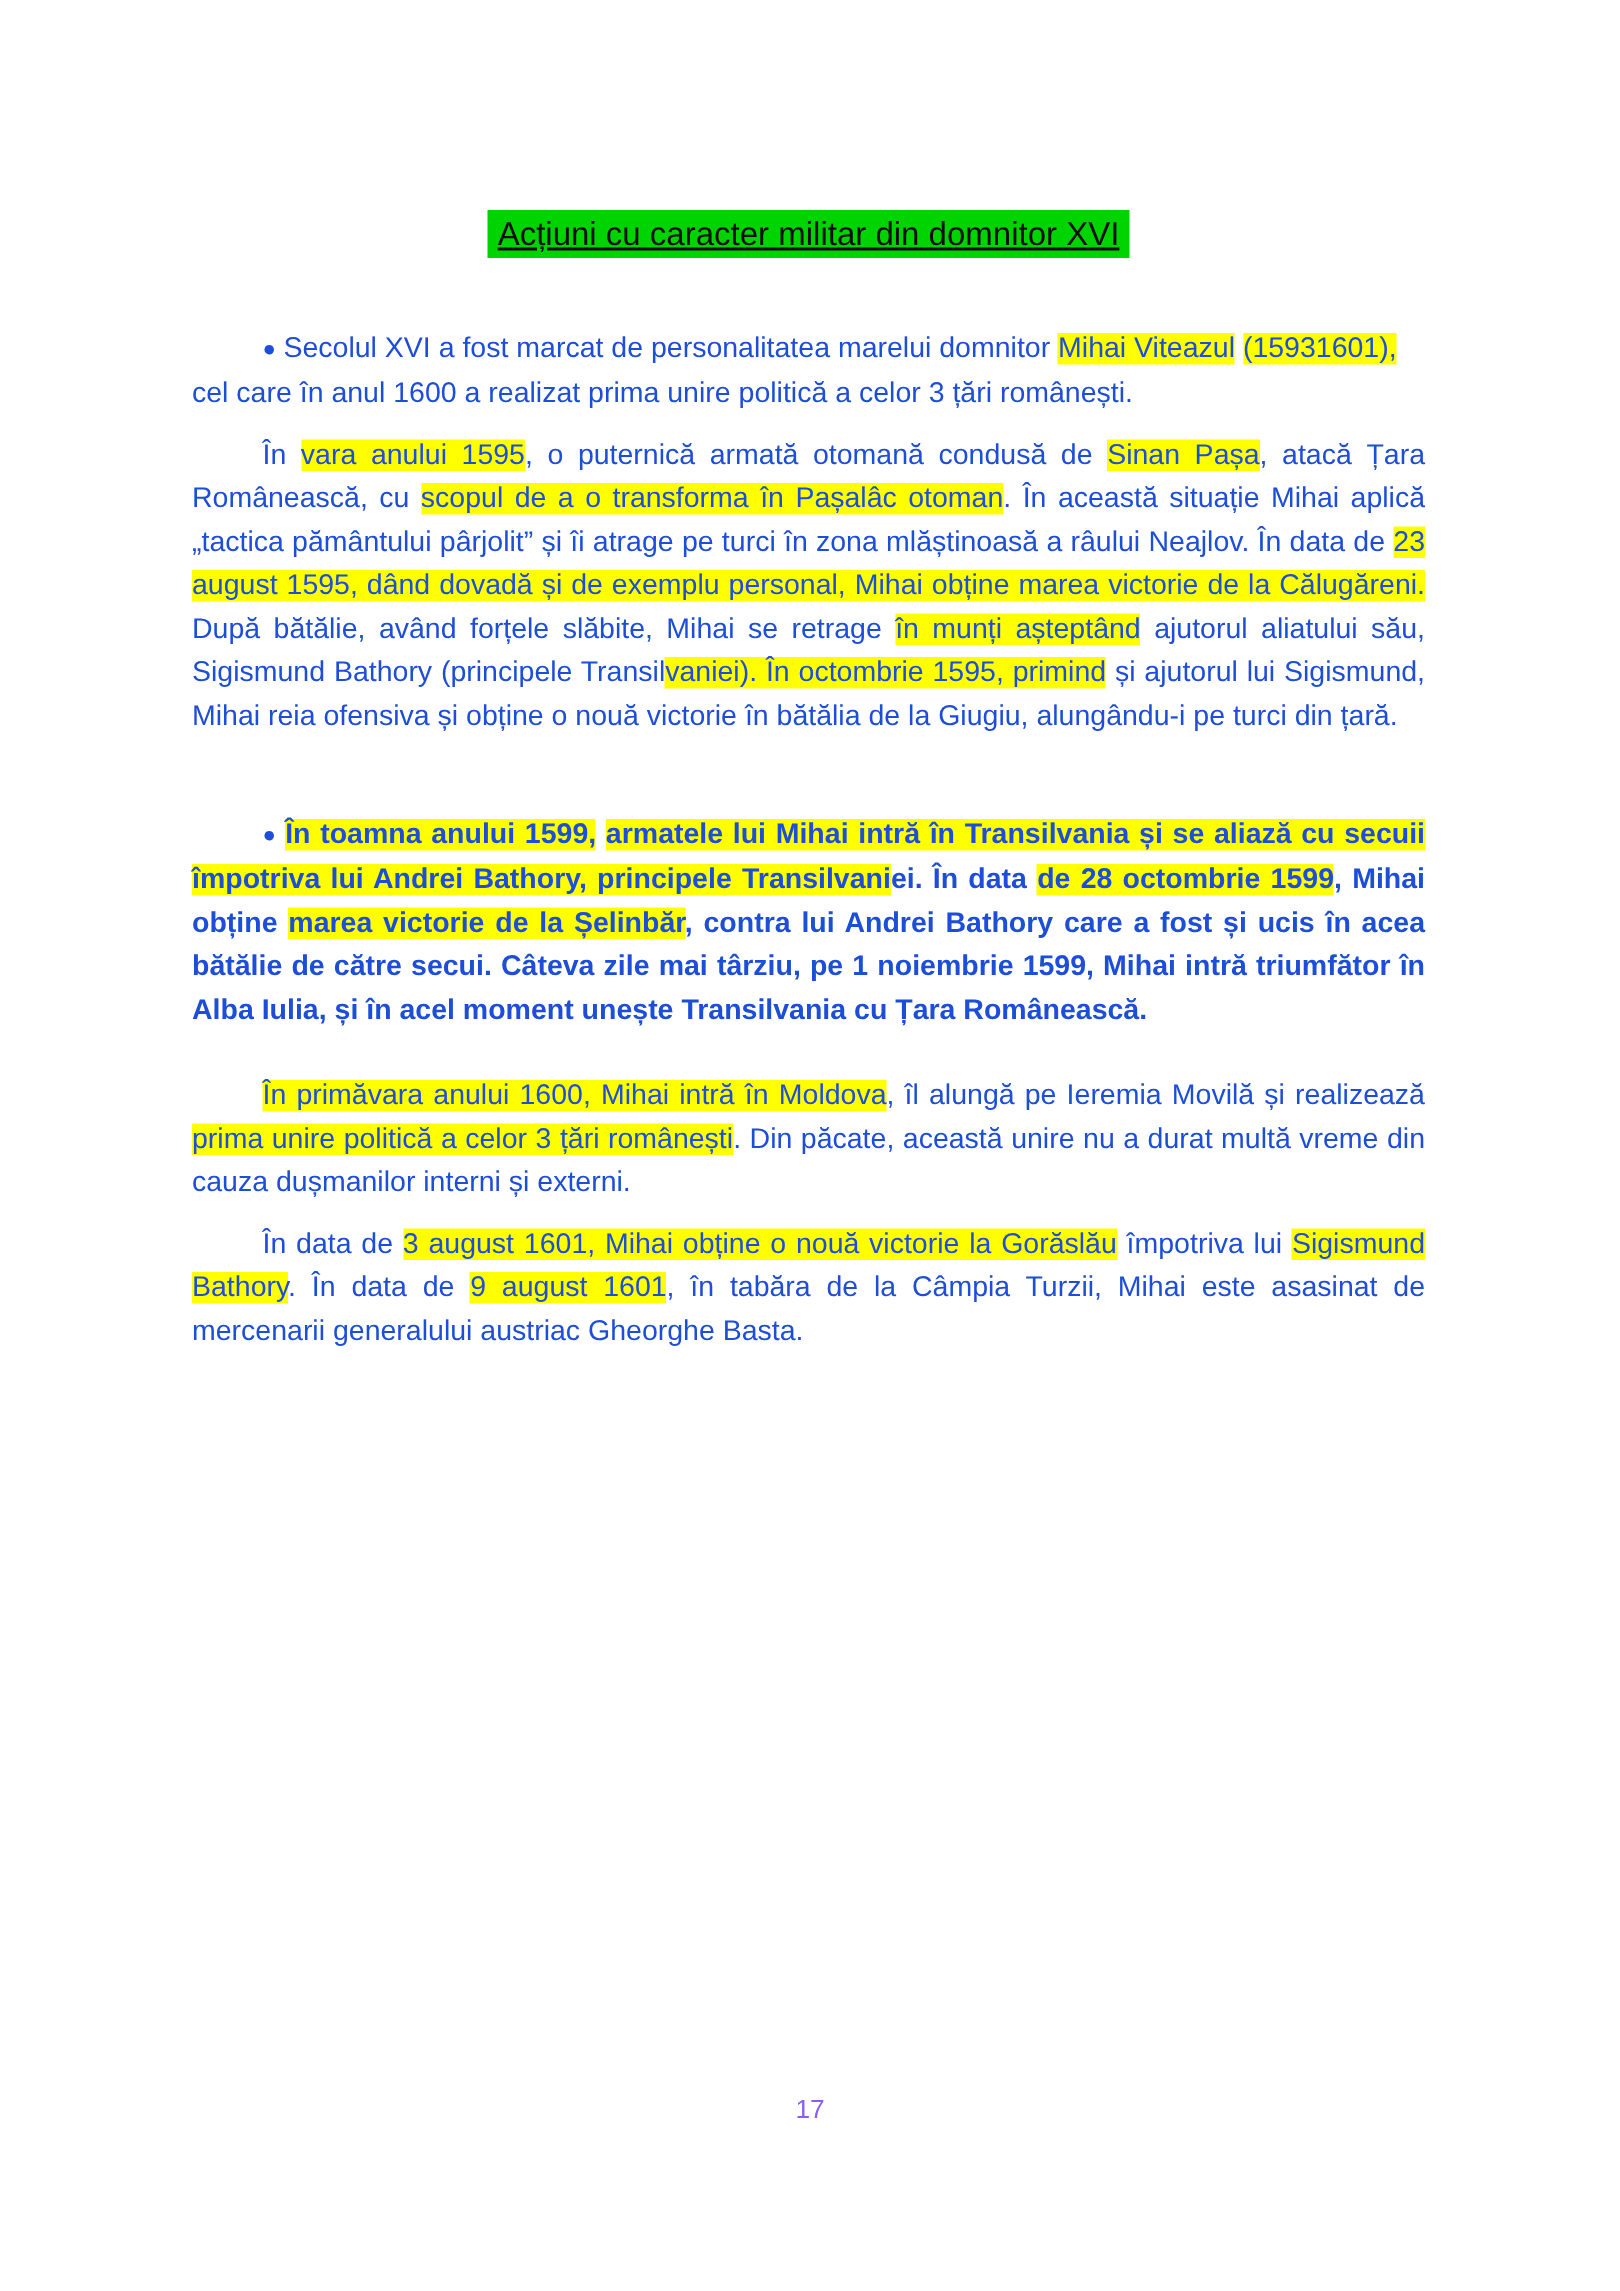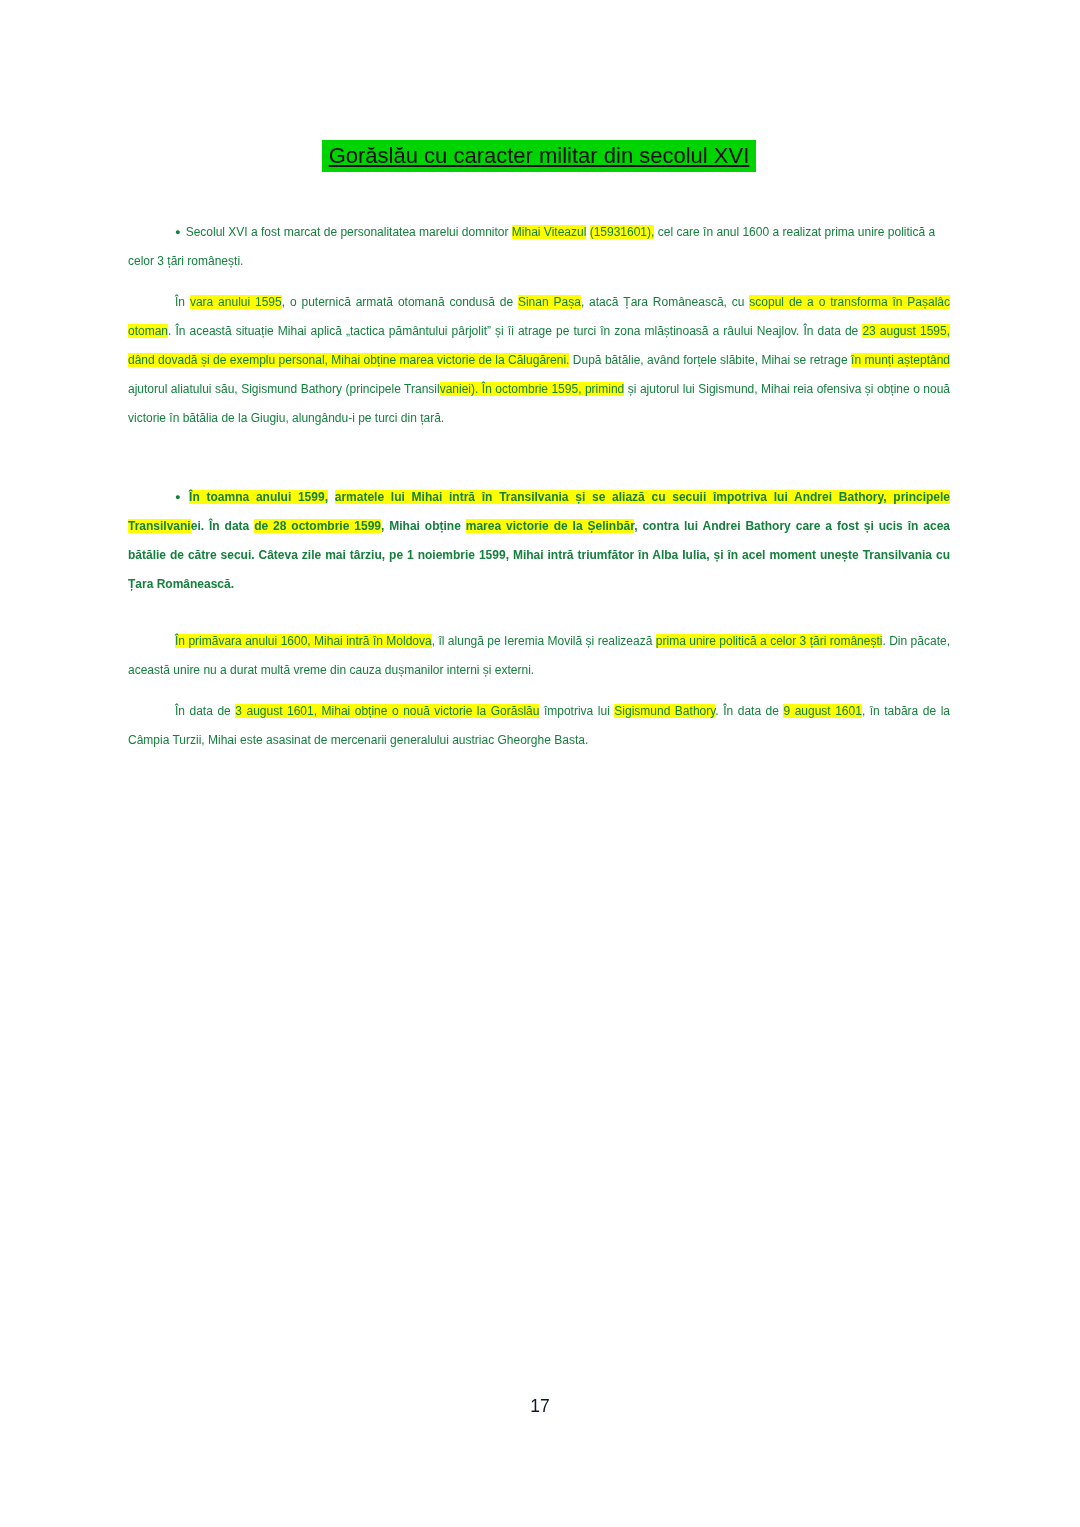--- a/index.html
+++ b/index.html
@@ -30,24 +30,24 @@
     display: inline-block;
     background: var(--green, #00d400);
     color: #0d0d0d;
     font-size: 22px;
     line-height: 28px;
     text-decoration: underline;
     padding: 2px 7px;
   }
   .para {
     margin: 0;
-    font-size: 12px;
+    font-size: 19px;
     line-height: 29px;
     text-indent: 47px;
-    color: #15803d;
+    color: #1d4ed8;
   }
   .bullet {
     font-size: 0.78em;
     vertical-align: 1px;
     margin-right: 5px;
   }
   .hl {
     background: var(--yellow, #ffff00);
   }
   
@@ -57,29 +57,29 @@
   [data-name="para-transilvania"]  { margin-top: 50px; text-align: justify; font-weight: bold; }
   [data-name="para-moldova"]       { margin-top: 28px; text-align: justify; }
   [data-name="para-goraslau"]      { margin-top: 12px; text-align: justify; }
   .page-number {
     position: absolute;
     top: 1396px;
     left: 0;
     right: 0;
     text-align: center;
     font-size: 17.5px;
-    color: #0f172a;
+    color: #8b5cf6;
   }
 </style>
 </head>
 <body>
 
 <div class="page" data-name="document-page">
   <div class="title-wrap" data-name="title-container">
-    <span class="title" data-name="page-title">Gorăslău cu caracter militar din secolul XVI</span>
+    <span class="title" data-name="page-title">Acțiuni cu caracter militar din domnitor XVI</span>
   </div>
 
   <div id="paragraphs" data-name="document-body">
       <p class="para" data-name="para-mihai-intro"><span class="bullet" data-name="bullet-icon">●</span><span data-name="text-segment">Secolul XVI a fost marcat de personalitatea marelui domnitor </span><span data-name="highlighted-text" class="hl">Mihai Viteazul</span><span data-name="text-segment"> </span><span data-name="highlighted-text" class="hl">(15931601),</span><span data-name="text-segment"> cel care în anul 1600 a realizat prima unire politică a celor 3 țări românești.</span></p>
       <p class="para" data-name="para-calugareni"><span data-name="text-segment">În </span><span data-name="highlighted-text" class="hl">vara anului 1595</span><span data-name="text-segment">, o puternică armată otomană condusă de </span><span data-name="highlighted-text" class="hl">Sinan Pașa</span><span data-name="text-segment">, atacă Țara Românească, cu </span><span data-name="highlighted-text" class="hl">scopul de a o transforma în Pașalâc otoman</span><span data-name="text-segment">. În această situație Mihai aplică „tactica pământului pârjolit” și îi atrage pe turci în zona mlăștinoasă a râului Neajlov. În data de </span><span data-name="highlighted-text" class="hl">23 august 1595, dând dovadă și de exemplu personal, Mihai obține marea victorie de la Călugăreni.</span><span data-name="text-segment"> După bătălie, având forțele slăbite, Mihai se retrage </span><span data-name="highlighted-text" class="hl">în munți așteptând</span><span data-name="text-segment"> ajutorul aliatului său, Sigismund Bathory (principele Transil</span><span data-name="highlighted-text" class="hl">vaniei). În octombrie 1595, primind</span><span data-name="text-segment"> și ajutorul lui Sigismund, Mihai reia ofensiva și obține o nouă victorie în bătălia de la Giugiu, alungându-i pe turci din țară.</span></p>
       <p class="para" data-name="para-transilvania"><span class="bullet" data-name="bullet-icon">●</span><span data-name="highlighted-text" class="hl">În toamna anului 1599,</span><span data-name="text-segment"> </span><span data-name="highlighted-text" class="hl">armatele lui Mihai intră în Transilvania și se aliază cu secuii împotriva lui Andrei Bathory, principele Transilvani</span><span data-name="text-segment">ei. În data </span><span data-name="highlighted-text" class="hl">de 28 octombrie 1599</span><span data-name="text-segment">, Mihai obține </span><span data-name="highlighted-text" class="hl">marea victorie de la Șelinbăr</span><span data-name="text-segment">, contra lui Andrei Bathory care a fost și ucis în acea bătălie de către secui. Câteva zile mai târziu, pe 1 noiembrie 1599, Mihai intră triumfător în Alba Iulia, și în acel moment unește Transilvania cu Țara Românească.</span></p>
       <p class="para" data-name="para-moldova"><span data-name="highlighted-text" class="hl">În primăvara anului 1600, Mihai intră în Moldova</span><span data-name="text-segment">, îl alungă pe Ieremia Movilă și realizează </span><span data-name="highlighted-text" class="hl">prima unire politică a celor 3 țări românești</span><span data-name="text-segment">. Din păcate, această unire nu a durat multă vreme din cauza dușmanilor interni și externi.</span></p>
       <p class="para" data-name="para-goraslau"><span data-name="text-segment">În data de </span><span data-name="highlighted-text" class="hl">3 august 1601, Mihai obține o nouă victorie la Gorăslău</span><span data-name="text-segment"> împotriva lui </span><span data-name="highlighted-text" class="hl">Sigismund Bathory</span><span data-name="text-segment">. În data de </span><span data-name="highlighted-text" class="hl">9 august 1601</span><span data-name="text-segment">, în tabăra de la Câmpia Turzii, Mihai este asasinat de mercenarii generalului austriac Gheorghe Basta.</span></p>
     </div>
 

